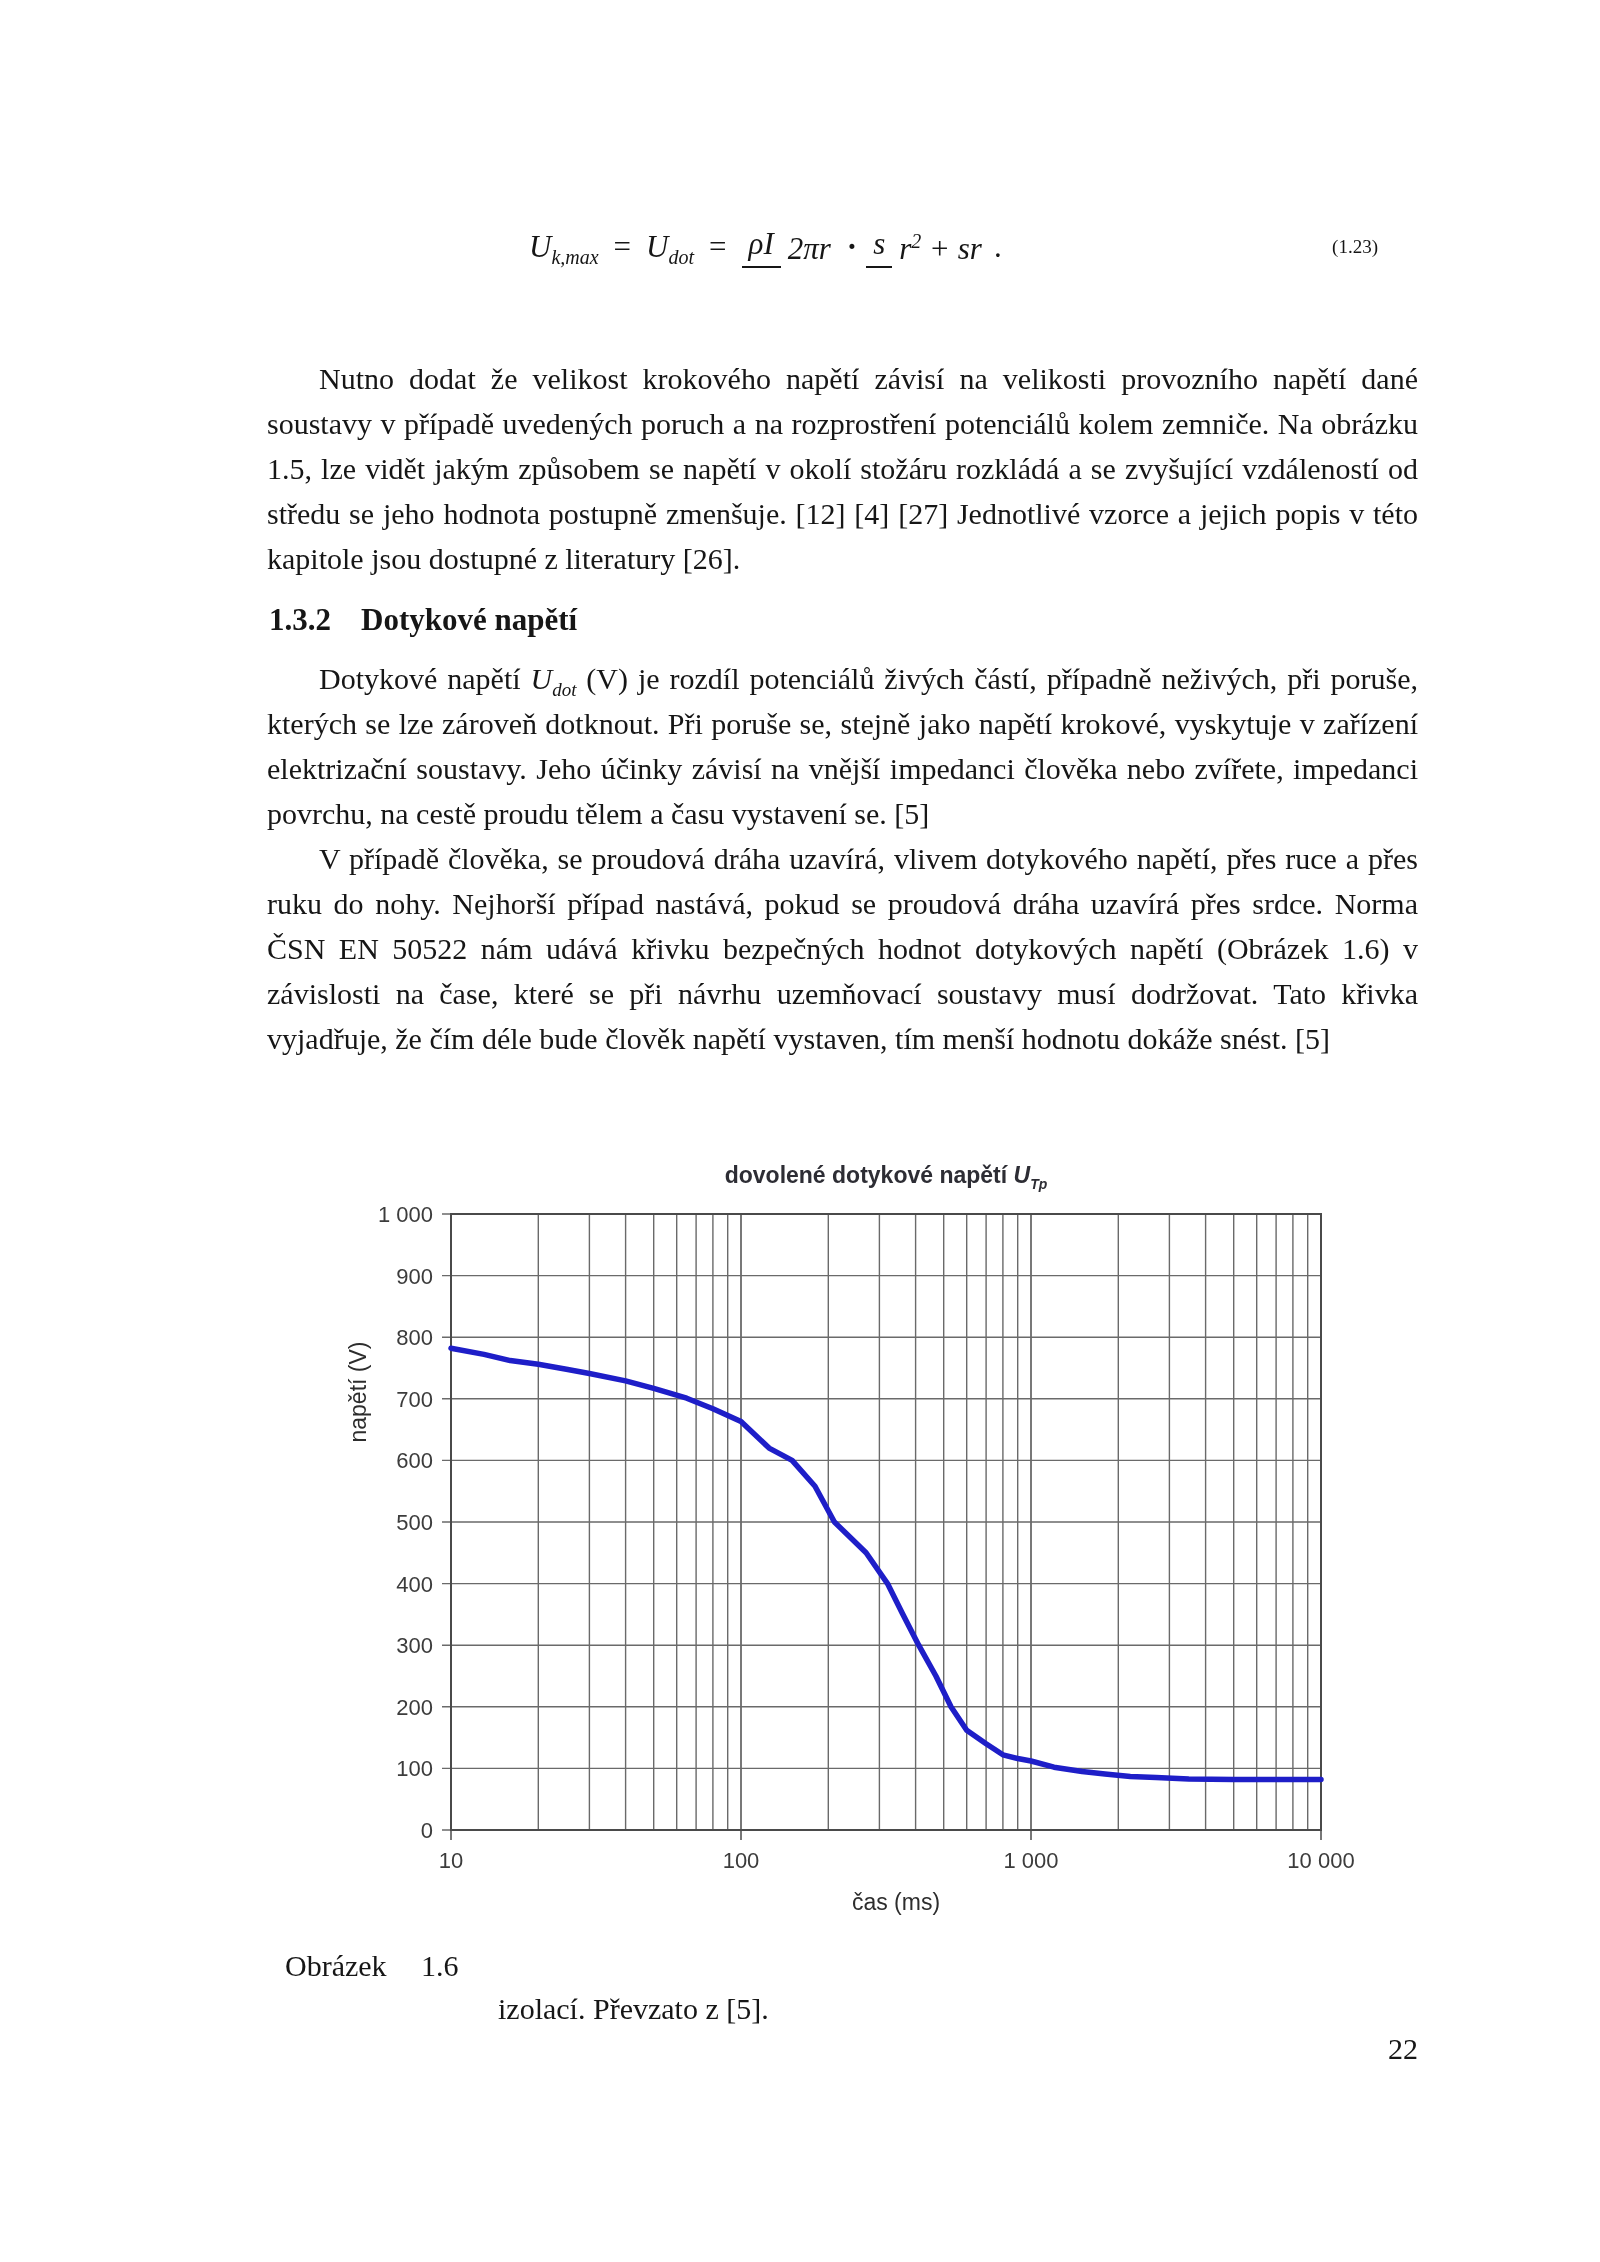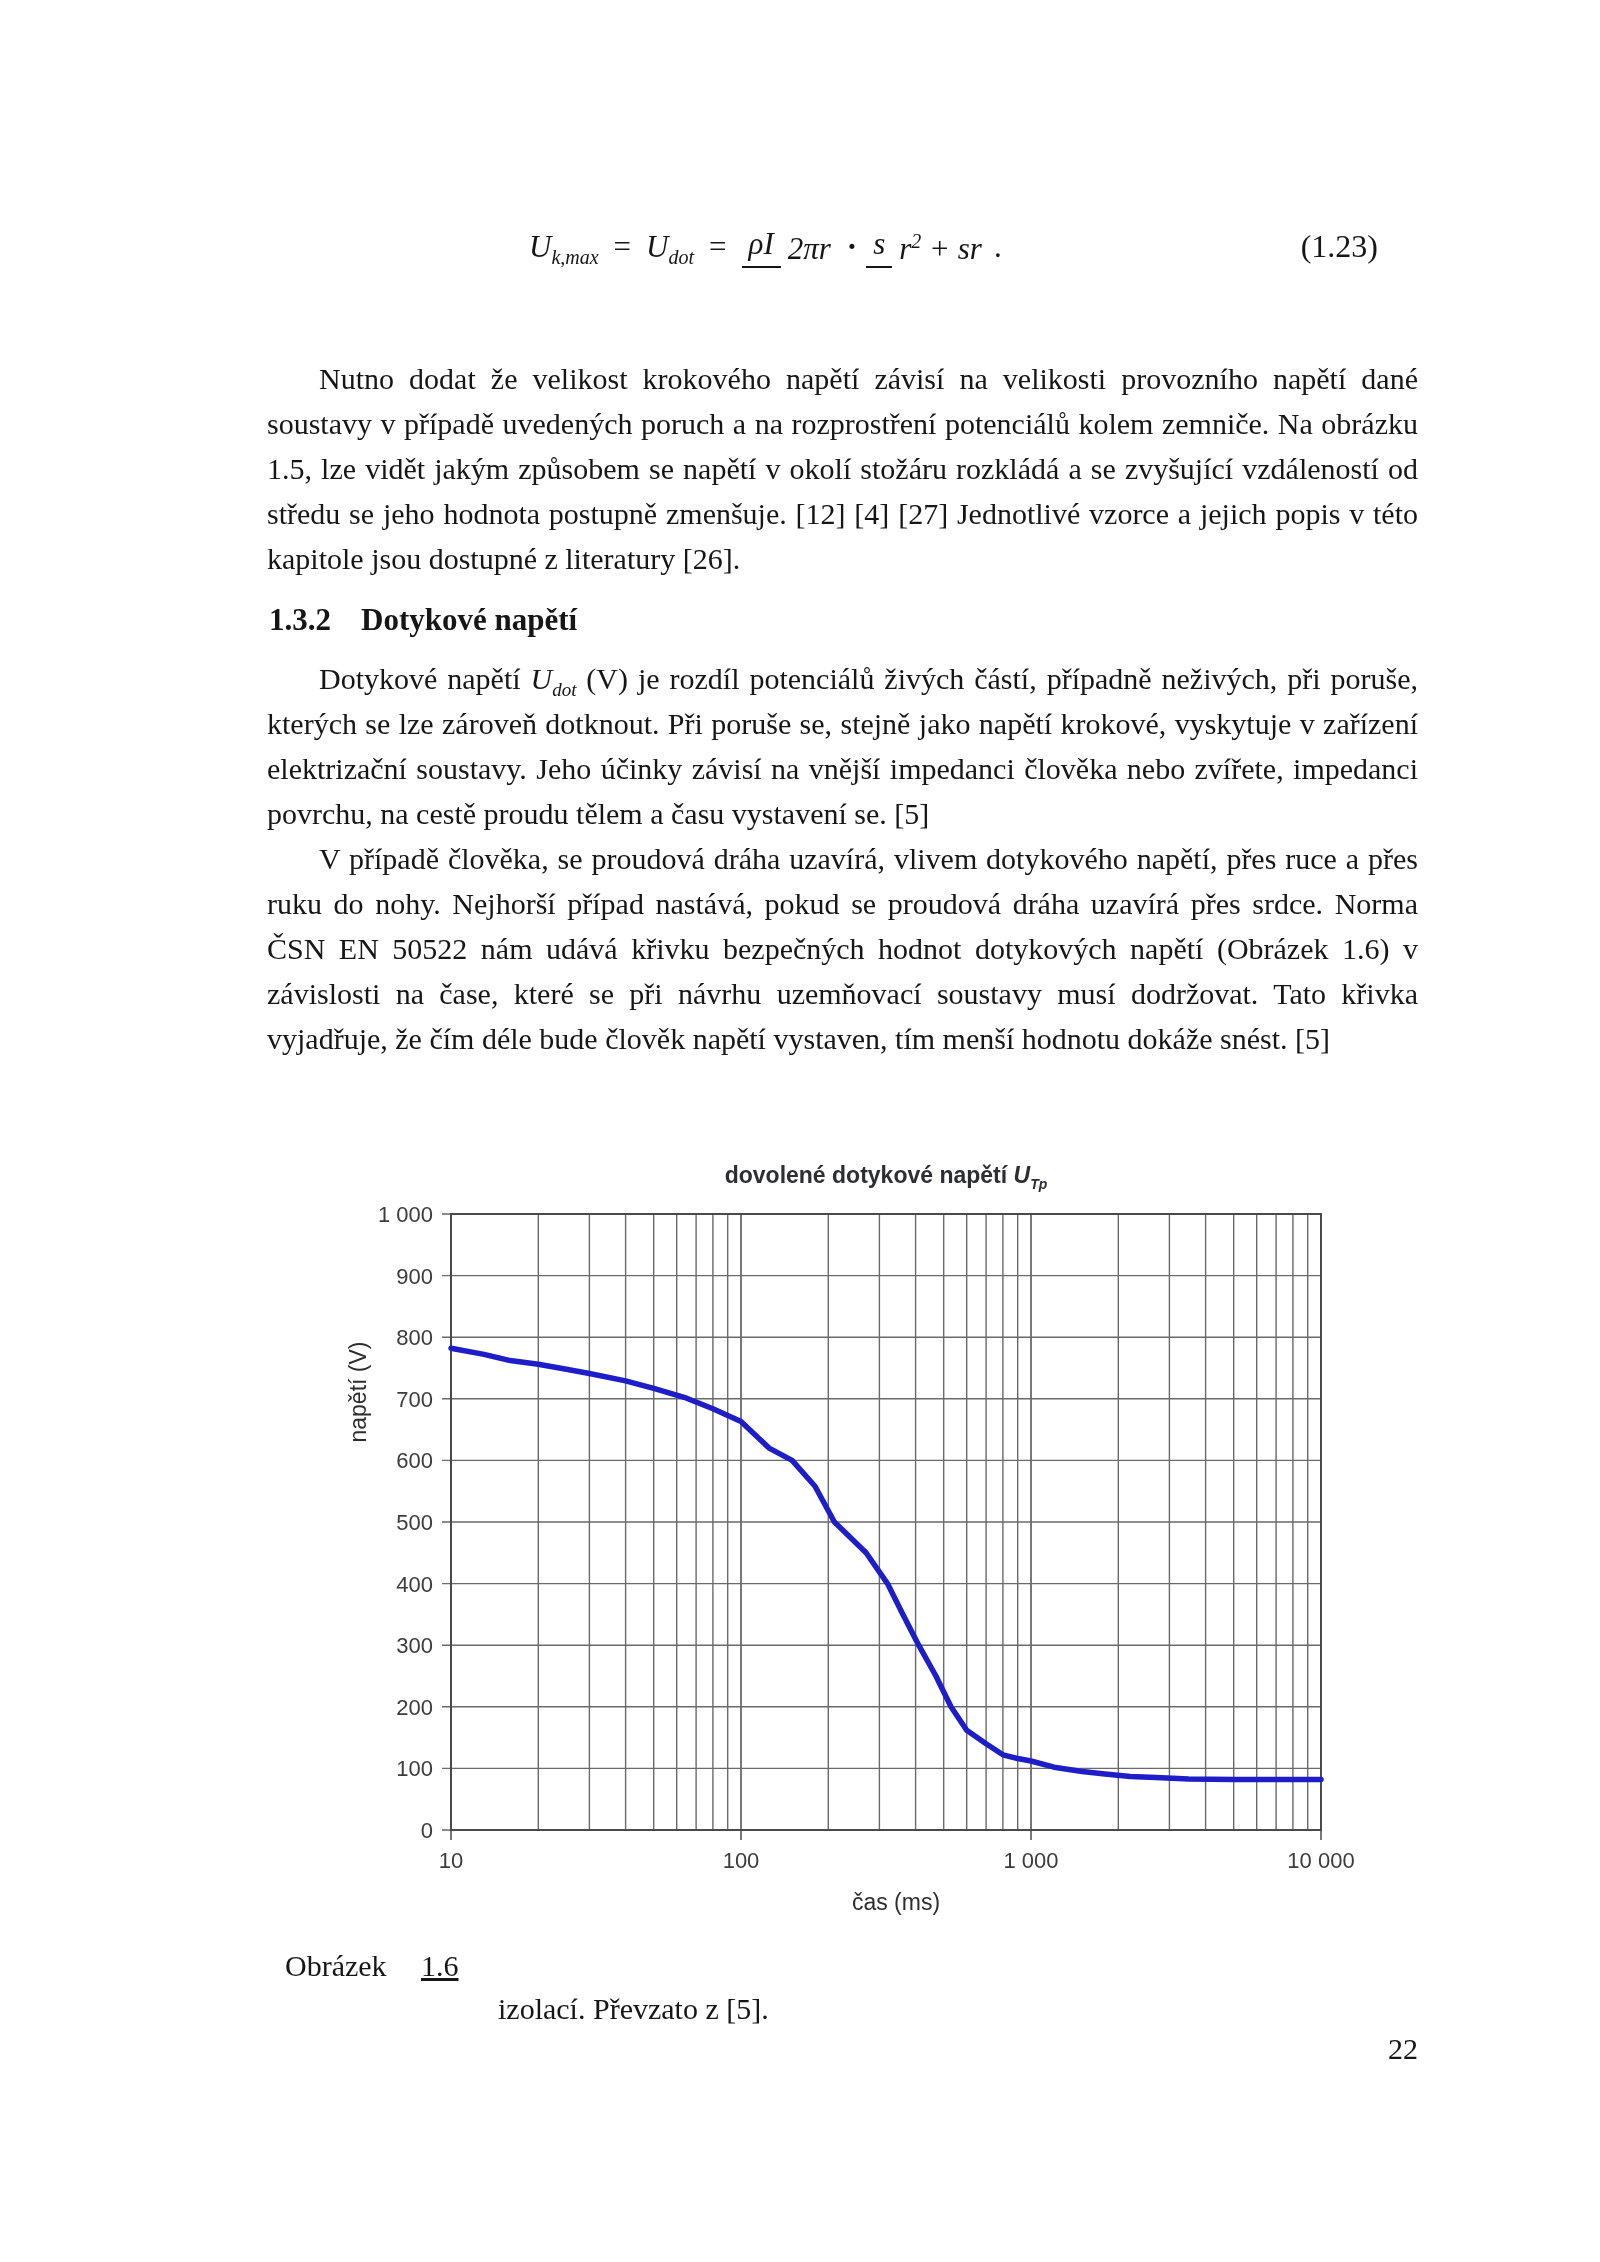--- a/index.html
+++ b/index.html
@@ -12,21 +12,21 @@
   .equation-row{position:absolute;left:267px;top:226px;width:1151px;display:flex;align-items:center;}
   .equation-body{margin-left:262px;display:inline-flex;align-items:center;font-size:31px;font-style:italic;}
   .equation-body sub{font-size:20px;font-style:italic;line-height:0;font-family:Liberation Serif, serif;}
   .eq-op{font-style:normal;margin:0 15px;}
   .eq-cdot{font-style:normal;margin:0 9px;font-weight:bold;}
   .frac{display:inline-flex;flex-direction:row;align-items:center;line-height:1.15;}
   .frac .num{padding:0 7px 4px;border-bottom:2px solid #161616;}
   .frac .den{padding:4px 7px 0;}
   .frac sup{font-size:20px;line-height:0;}
   .eq-period{font-style:normal;margin-left:5px;}
-  .eq-number{margin-left:auto;margin-right:40px;font-size:32px;font-style:normal;}
+  .eq-number{margin-left:auto;margin-right:40px;font-size:19px;font-style:normal;}
 
   
   .body-par{margin:0;text-indent:52px;text-align:justify;font-size:30px;line-height:45px;}
   .par-block-1{position:absolute;left:267px;top:356px;width:1151px;}
   .section-heading{position:absolute;left:269px;top:602px;margin:0;font-size:31px;font-weight:bold;display:flex;}
   .sec-title{margin-left:30px;}
   .par-block-2{position:absolute;left:267px;top:656px;width:1151px;}
   .inline-var{font-style:italic;}
   .inline-var sub{font-size:19px;font-style:italic;line-height:0;}
 
@@ -38,21 +38,21 @@
   }
   .chart-title .t-sym{font-style:italic;font-weight:700;}
   .chart-title sub{font-size:14px;line-height:0;}
   .chart-svg{position:absolute;left:0;top:0;}
   .tick{font-family:"Liberation Sans",sans-serif;font-size:22px;fill:#3c3c3c;}
   .axis-label{font-family:"Liberation Sans",sans-serif;font-size:23px;fill:#2d2d2d;}
 
   
   .caption{position:absolute;left:285px;top:1944px;width:1130px;height:100px;font-size:30px;line-height:43px;}
   .cap-label{position:absolute;left:0;top:0;}
-  .cap-num{position:absolute;left:136px;top:0;text-decoration:underline;}
+  .cap-num{position:absolute;left:136px;top:0;}
   .cap-text{position:absolute;left:213px;top:0;width:917px;display:block;}
   .page-number{position:absolute;left:1318px;top:2032px;width:100px;text-align:right;font-size:30px;}
 </style>
 </head>
 <body>
 
 <div class="page">
 
   <div class="equation-row">
     <div class="equation-body">

